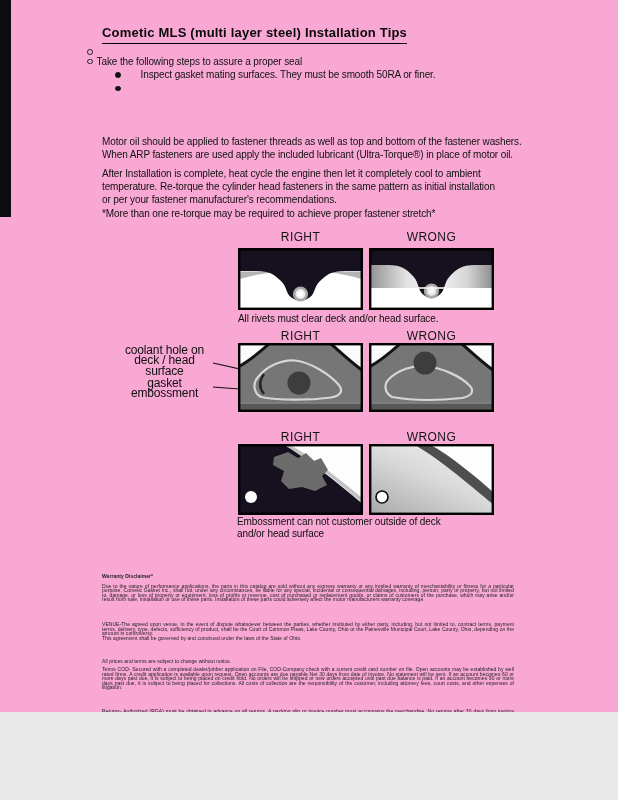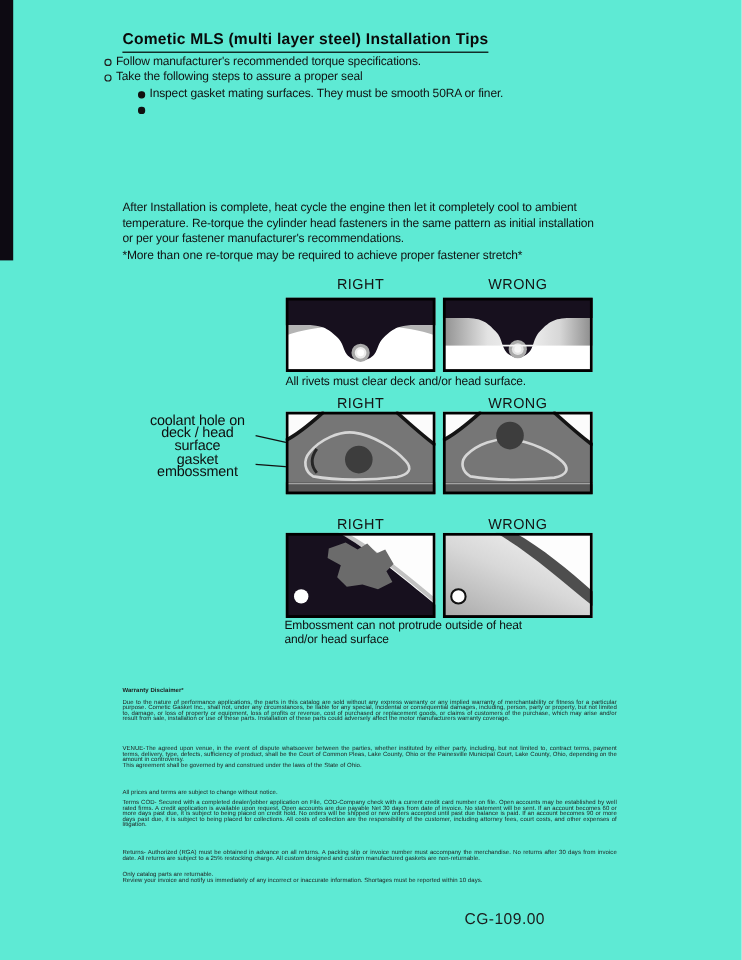--- a/index.html
+++ b/index.html
@@ -1,24 +1,24 @@
 <!DOCTYPE html>
 <html><head>
 <meta charset="utf-8">
 <style>
   html,body{margin:0;padding:0;background:#e9e9e9;}
-  .page{position:relative;width:618px;height:800px;background:#5eead4;overflow:hidden;
+  .page{position:relative;width:618px;height:712px;background:#f9a8d4;overflow:hidden;
         font-family:"Liberation Sans",sans-serif;color:#111;}
   .abs{position:absolute;}
   .edge-mark{left:0;top:0;width:11px;height:217px;background:#0d0a12;}
   .title{left:102px;top:25px;font-size:13px;font-weight:bold;letter-spacing:.2px;color:#0a0a0a;
          border-bottom:1.6px solid #000;padding-bottom:2.5px;display:inline-block;}
   .bullets{left:87px;top:45px;width:470px;font-size:10px;line-height:13.3px;letter-spacing:-.12px;}
   .b-row{display:flex;align-items:flex-start;}
-  .b-row.sub{padding-left:28px;}
+  .b-row.sub{padding-left:28px;gap:16px;}
   .b-dot{flex:0 0 auto;width:3.6px;height:3.6px;border:1px solid #222;border-radius:50%;
          margin:4px 4px 0 0;}
   .b-dot.filled{background:#111;border-color:#111;margin-top:4.4px;}
   .h2{left:102px;top:118px;font-size:12.5px;font-weight:bold;letter-spacing:.1px;}
   .body-text{left:102px;font-size:10px;line-height:13.2px;letter-spacing:-.12px;}
   .pre{white-space:pre-line;}
   .rw{width:125px;text-align:center;font-size:12px;letter-spacing:.4px;color:#141414;}
   .cap{font-size:10px;letter-spacing:-.1px;color:#0e0e0e;}
   .ann{width:97px;text-align:center;font-size:12px;line-height:10.4px;letter-spacing:-.15px;color:#0e0e0e;}
   .dbox{width:125px;display:block;}
@@ -32,35 +32,36 @@
 
 <div class="page">
 
   <div class="abs edge-mark"></div>
 
   <div class="abs title">Cometic MLS (multi layer steel) Installation Tips</div>
 
   <div class="abs bullets">
     <div class="b-row">
       <span class="b-dot"></span>
-      <span>Follow manufacturer's recommended torque specifications.</span>
     </div>
     <div class="b-row">
       <span class="b-dot"></span>
       <span>Take the following steps to assure a proper seal</span>
     </div>
     <div class="b-row sub">
       <span class="b-dot filled"></span>
       <span>Inspect gasket mating surfaces.  They must be smooth 50RA or finer.</span>
     </div>
     <div class="b-row sub">
       <span class="b-dot filled"></span>
     </div>
   </div>
 
+  <div class="abs body-text pre" style="top:135px;">Motor oil should be applied to fastener threads as well as top and bottom of the fastener washers.
+When ARP fasteners are used apply the included lubricant (Ultra-Torque®) in place of motor oil.</div>
   <div class="abs body-text pre" style="top:167px;">After Installation is complete, heat cycle the engine then let it completely cool to ambient
 temperature. Re-torque the cylinder head fasteners in the same pattern as initial installation
 or per your fastener manufacturer's recommendations.</div>
   <div class="abs body-text" style="top:207px;text-align:center;">*More than one re-torque may be required to achieve proper fastener stretch*</div>
 
   <div class="abs rw" style="left:238px;top:230px;">RIGHT</div>
   <div class="abs rw" style="left:369px;top:230px;">WRONG</div>
 
   <svg class="abs dbox" style="left:238px;top:248px;" width="125" height="62" viewBox="0 0 125 62">
     <rect width="125" height="62" fill="#ffffff"></rect>
@@ -155,21 +156,21 @@
         <stop offset="1" stop-color="#f2f2f2"></stop>
       </linearGradient>
     </defs>
     <rect width="125" height="71" fill="#fdfdfd"></rect>
     <path d="M0,0 H44 C68,13 97,37 125,60 V71 H0 Z" fill="url(#gradDeck3)"></path>
     <path d="M44,0 H60 C82,12 106,32 125,49 V61 C97,38 68,13 44,0 Z" fill="#4e4e4e"></path>
     <circle cx="13" cy="53" r="6" fill="#ffffff" stroke="#121212" stroke-width="1.7"></circle>
     <rect x="1.2" y="1.2" width="122.6" height="68.6" fill="none" stroke="#000" stroke-width="2.4"></rect>
   </svg>
 
-  <div class="abs cap pre" style="left:237px;top:516px;line-height:12px;">Embossment can not protrude outside of heat
+  <div class="abs cap pre" style="left:237px;top:516px;line-height:12px;">Embossment can not customer outside of deck
 and/or head surface</div>
 
   <div class="abs fine fine-h" style="top:574px;">Warranty Disclaimer*</div>
   <div class="abs fine" style="top:583.5px;">Due to the nature of performance applications, the parts in this catalog are sold without any express warranty or any implied warranty of merchantability or fitness for a particular purpose.  Cometic Gasket Inc., shall not, under any circumstances, be liable for any special, incidental or consequential damages, including, person, party or property, but not limited to, damage, or loss of property or equipment, loss of profits or revenue, cost of purchased or replacement goods, or claims of customers of the purchase, which may arise and/or result from sale, installation or use of these parts.  Installation of these parts could adversely affect the motor manufacturers warranty coverage.</div>
   <div class="abs fine pre" style="top:622px;">VENUE-The agreed upon venue, in the event of dispute whatsoever between the parties, whether instituted by either party, including, but not limited to, contract terms, payment terms, delivery, type, defects, sufficiency of product, shall be the Court of Common Pleas, Lake County, Ohio or the Painesville Municipal Court, Lake County, Ohio, depending on the amount in controversy.
 This agreement shall be governed by and construed under the laws of the State of Ohio.</div>
   <div class="abs fine" style="top:659px;">All prices and terms are subject to change without notice.</div>
   <div class="abs fine" style="top:667px;">Terms COD- Secured with a completed dealer/jobber application on File, COD-Company check with a current credit card number on file.  Open accounts may be established by well rated firms.  A credit application is available upon request.  Open accounts are due payable Net 30 days from date of invoice.  No statement will be sent.  If an account becomes 60 or more days past due, it is subject to being placed on credit hold.  No orders will be shipped or new orders accepted until past due balance is paid.  If an account becomes 90 or more days past due, it is subject to being placed for collections.  All costs of collection are the responsibility of the customer, including attorney fees, court costs, and other expenses of litigation.</div>
   <div class="abs fine" style="top:709px;">Returns- Authorized (RGA) must be obtained in advance on all returns.  A packing slip or invoice number must accompany the merchandise.  No returns after 30 days from invoice date.  All returns are subject to a 25% restocking charge.  All custom designed and custom manufactured gaskets are non-returnable.</div>
   <div class="abs fine pre" style="top:727px;">Only catalog parts are returnable.

